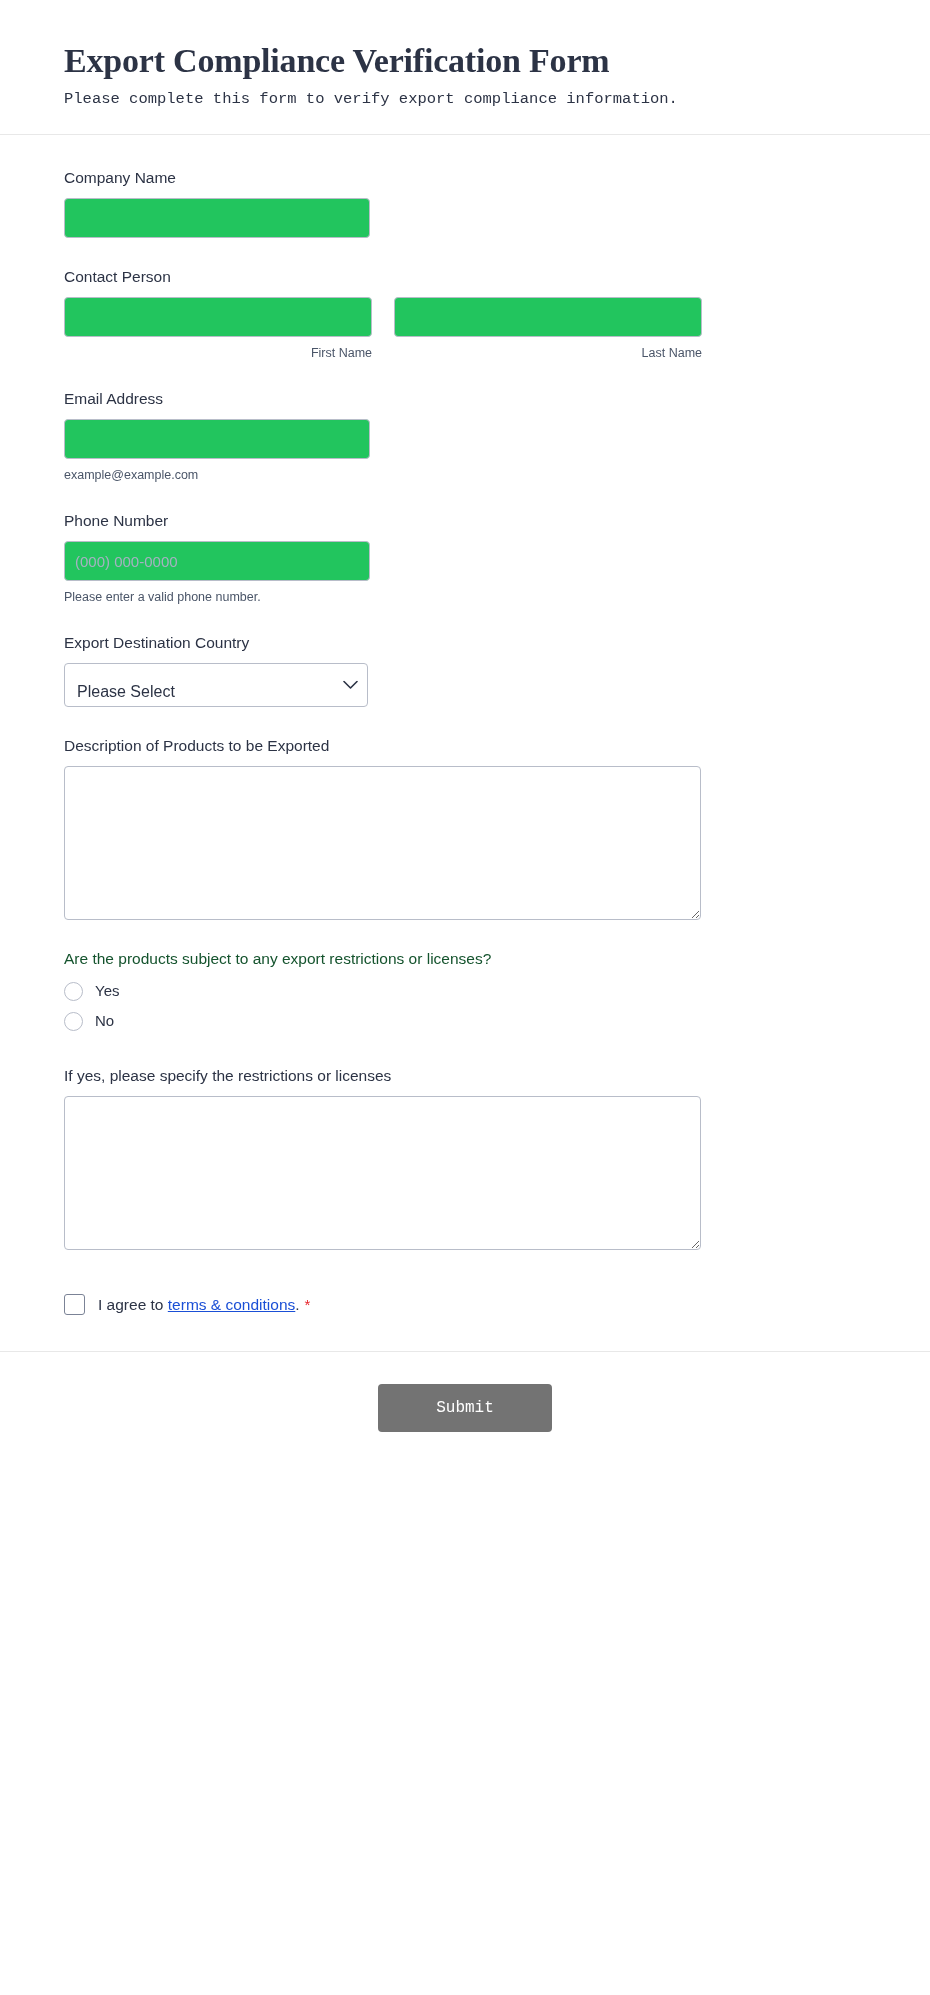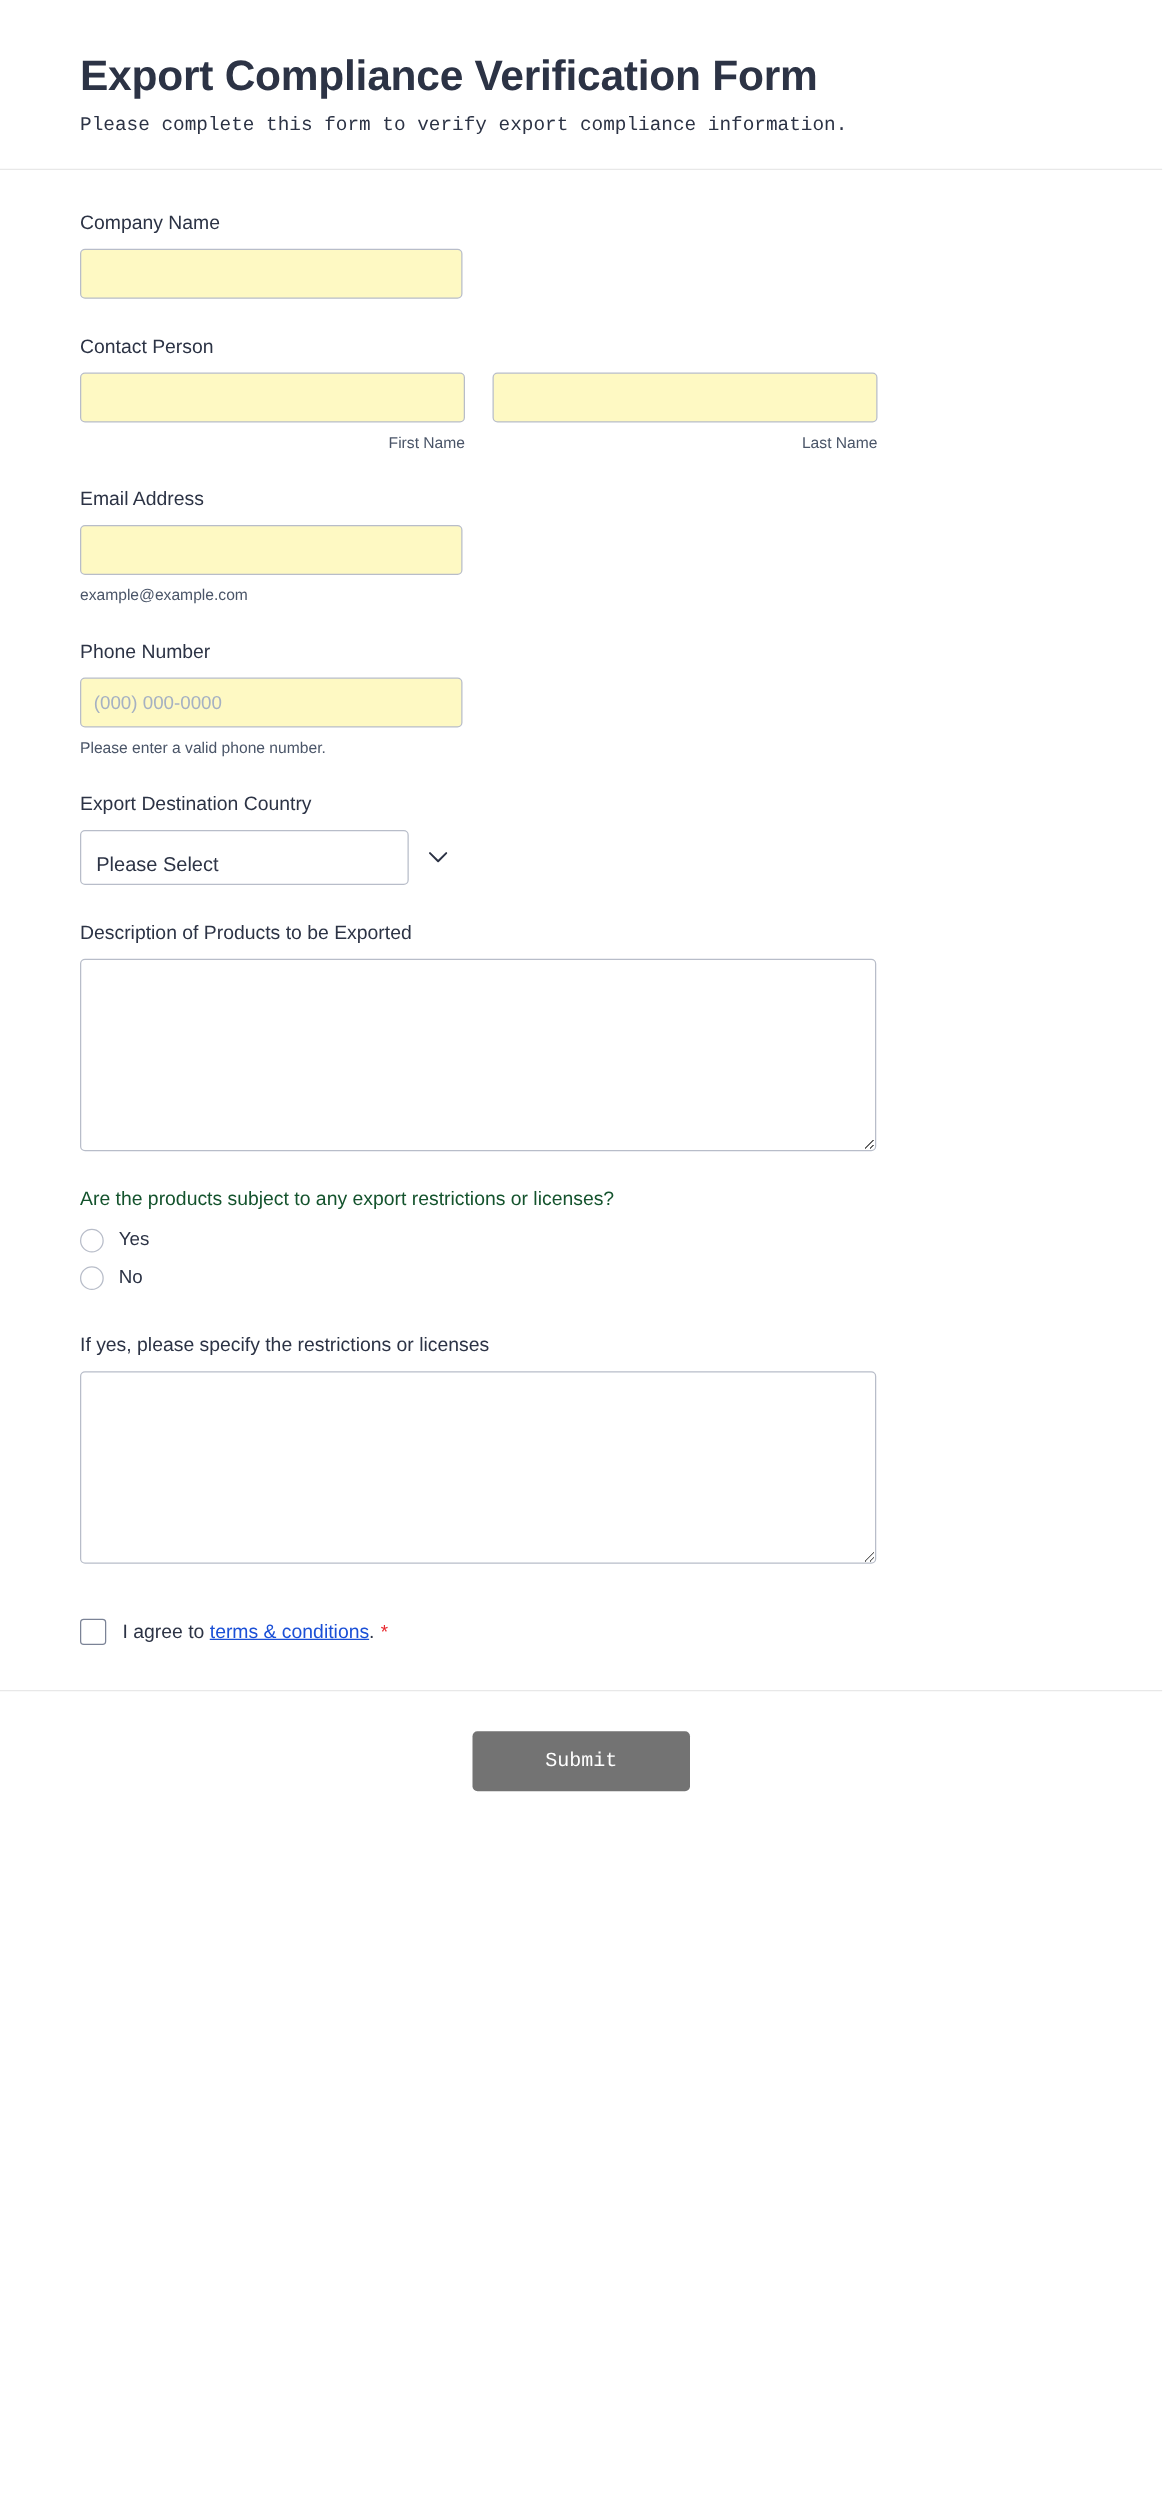--- a/index.html
+++ b/index.html
@@ -20,20 +20,21 @@
   .form-header {
     padding: 42px 64px 26px 64px;
     border-bottom: 1px solid #e8e8e8;
   }
   .form-title {
     font-size: 34px;
     font-weight: bold;
     color: #2c3345;
     margin: 0 0 10px 0;
     letter-spacing: -0.2px;
+    font-family: Liberation Serif, serif;
   }
   .form-subtitle {
     font-size: 15.5px;
     color: #2c3345;
     margin: 0;
     font-weight: normal;
     font-family: Liberation Mono, monospace;
   }
   .form-body {
     padding: 34px 64px 26px 64px;
@@ -46,21 +47,21 @@
     color: #2c3345;
     margin-bottom: 11px;
     display: block;
     font-weight: normal;
   }
   .text-input {
     width: 306px;
     height: 40px;
     border: 1px solid #b8bdc9;
     border-radius: 4px;
-    background: #fef9c3;
+    background: #22c55e;
     font-size: 15px;
     color: #2c3345;
     padding: 6px 10px;
     font-family: "Liberation Sans", sans-serif;
     outline: none;
   }
   .text-input::placeholder {
     color: #a6b1c2;
   }
   .name-row {
@@ -84,21 +85,21 @@
   .hint {
     font-size: 12.5px;
     color: #4a5568;
     margin-top: 9px;
   }
   .select-wrap {
     position: relative;
     width: 306px;
   }
   select.select-input {
-    width: 263px;
+    width: 304px;
     height: 44px;
     border: 1px solid #b8bdc9;
     border-radius: 4px;
     background: #ffffff;
     font-size: 16px;
     color: #2c3345;
     padding: 18px 32px 6px 12px;
     font-family: "Liberation Sans", sans-serif;
     appearance: none;
     -webkit-appearance: none;

